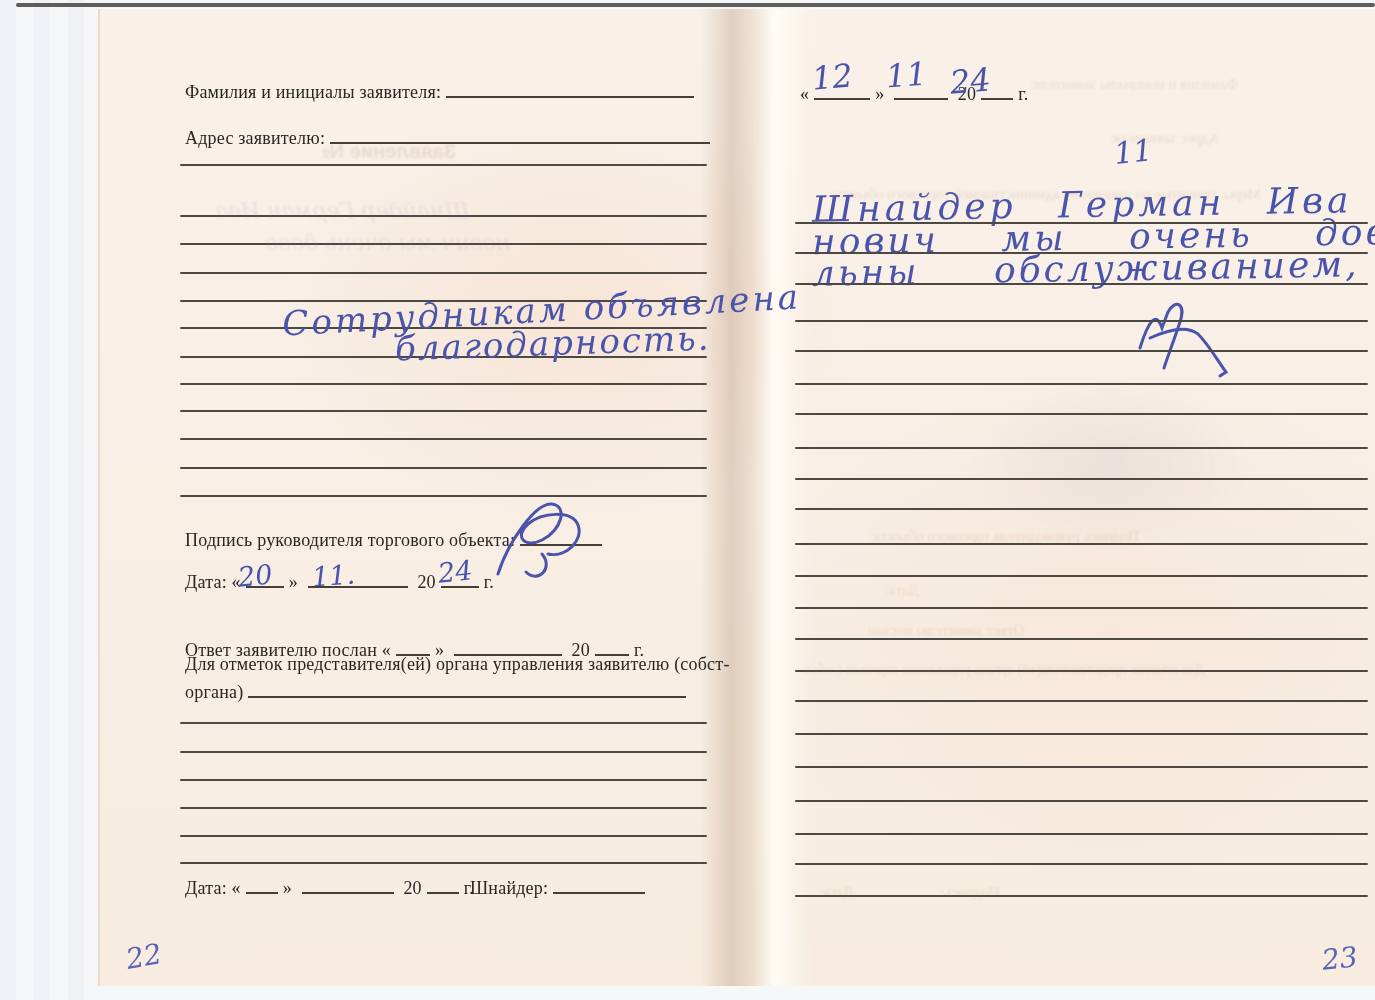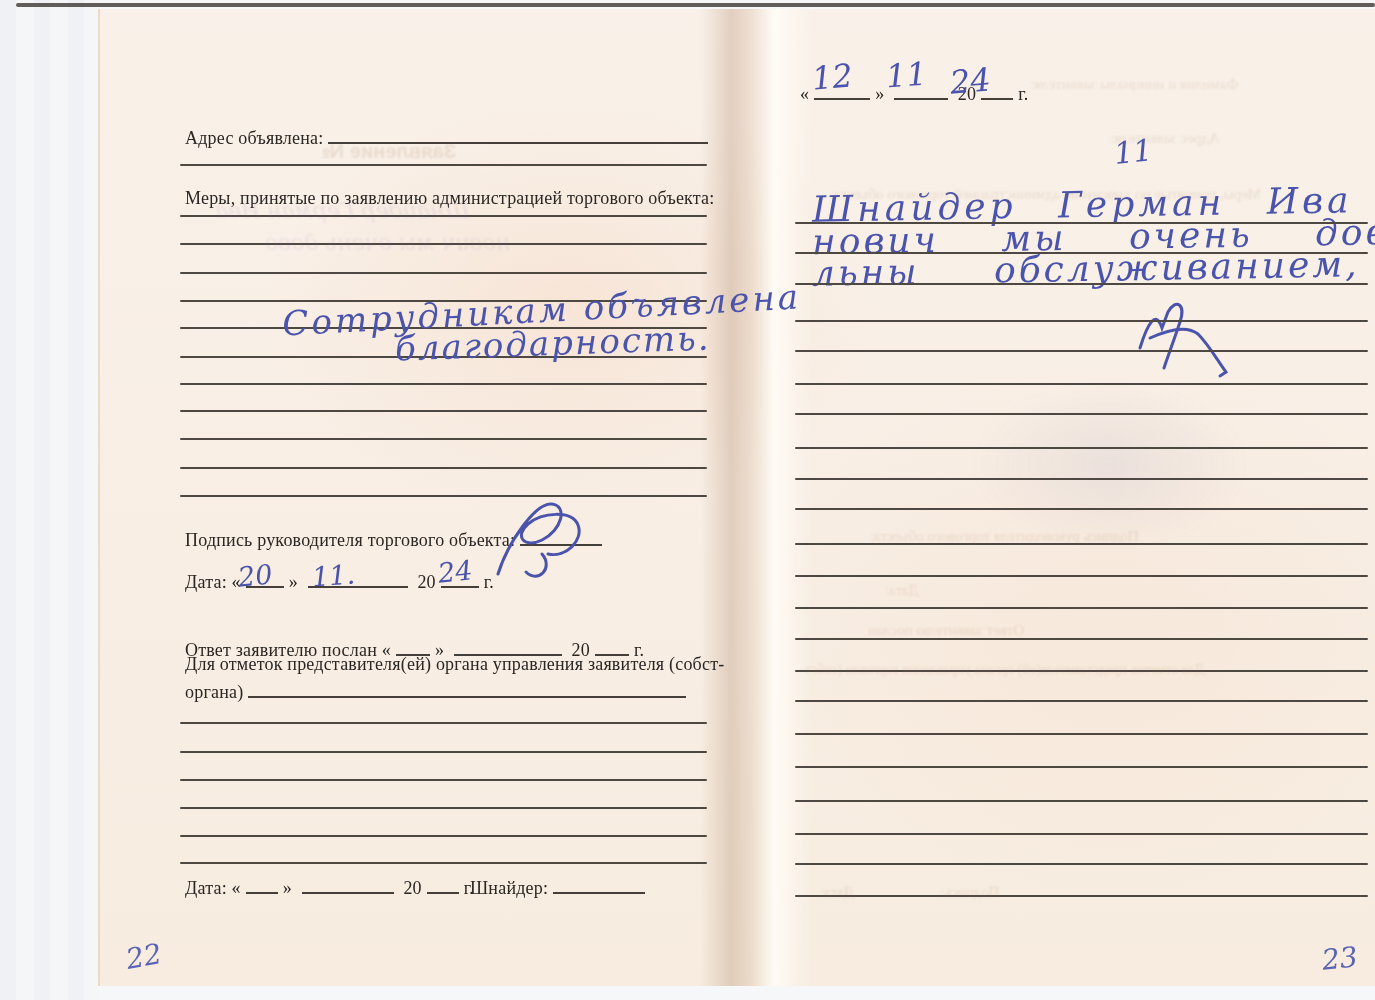--- a/index.html
+++ b/index.html
@@ -33,28 +33,28 @@
 <body>
 
 <div class="scan">
 
   <div class="scanner-strip"></div>
   <div class="top-line"></div>
   <div class="paper"></div>
   <div class="fold"></div>
   <div class="smudge"></div>
 
+  <div class="row" style="left:185px;top:82px">
+    <span>Фамилия и инициалы заявителя:</span><span class="blank" style="width:248px"></span>
+  </div>
 
   <div class="row" style="left:185px;top:128px">
-    <span>Адрес объявлена:</span><span class="blank" style="width:380px"></span>
+    <span>Адрес заявителю:</span><span class="blank" style="width:380px"></span>
   </div>
 
-  <div class="row" style="left:185px;top:188px">
-    <span>Меры, принятые по заявлению администрацией торгового объекта:</span>
-  </div>
 
   <div style="position:absolute;left:0;top:0">
       <div class="rule" style="left: 180px; width: 527px; top: 164px;"></div>
       <div class="rule" style="left: 180px; width: 527px; top: 215px;"></div>
       <div class="rule" style="left: 180px; width: 527px; top: 243px;"></div>
       <div class="rule" style="left: 180px; width: 527px; top: 272px;"></div>
       <div class="rule" style="left: 180px; width: 527px; top: 300px;"></div>
       <div class="rule" style="left: 180px; width: 527px; top: 327px;"></div>
       <div class="rule" style="left: 180px; width: 527px; top: 356px;"></div>
       <div class="rule" style="left: 180px; width: 527px; top: 383px;"></div>
@@ -97,21 +97,21 @@
   <div class="hw" style="left:438px;top:556px;font-size:27px;transform:rotate(-6deg)">24</div>
 
   <div class="row" style="left:185px;top:640px">
     <span>Ответ заявителю послан</span>
     <span>«</span><span class="blank" style="width:34px"></span><span>»</span>
     <span class="blank" style="width:108px"></span>
     <span>20</span><span class="blank" style="width:34px"></span><span>г.</span>
   </div>
 
   <div class="row" style="left:185px;top:654px">
-    <span>Для отметок представителя(ей) органа управления заявителя (собст-</span>
+    <span>Для отметок представителя(ей) органа управления заявителю (собст-</span>
   </div>
   <div class="row" style="left:185px;top:682px">
     <span>органа)</span><span class="blank" style="width:438px"></span>
   </div>
 
   <div class="row" style="left:185px;top:878px">
     <span>Дата:</span>
     <span>«</span><span class="blank" style="width:32px"></span><span>»</span>
     <span class="blank" style="width:92px"></span>
     <span>20</span><span class="blank" style="width:32px"></span><span>г.</span>

